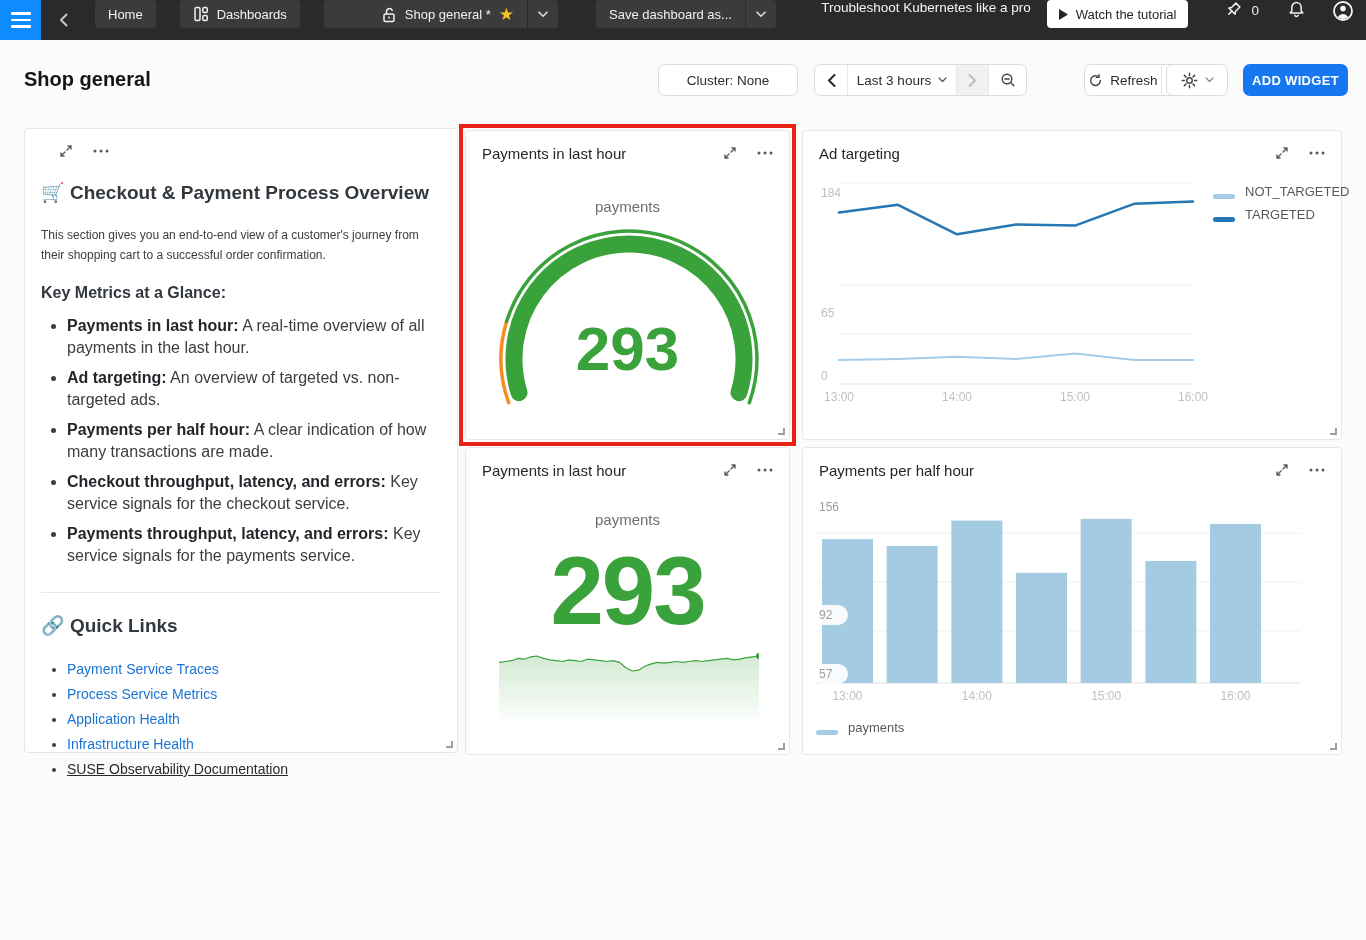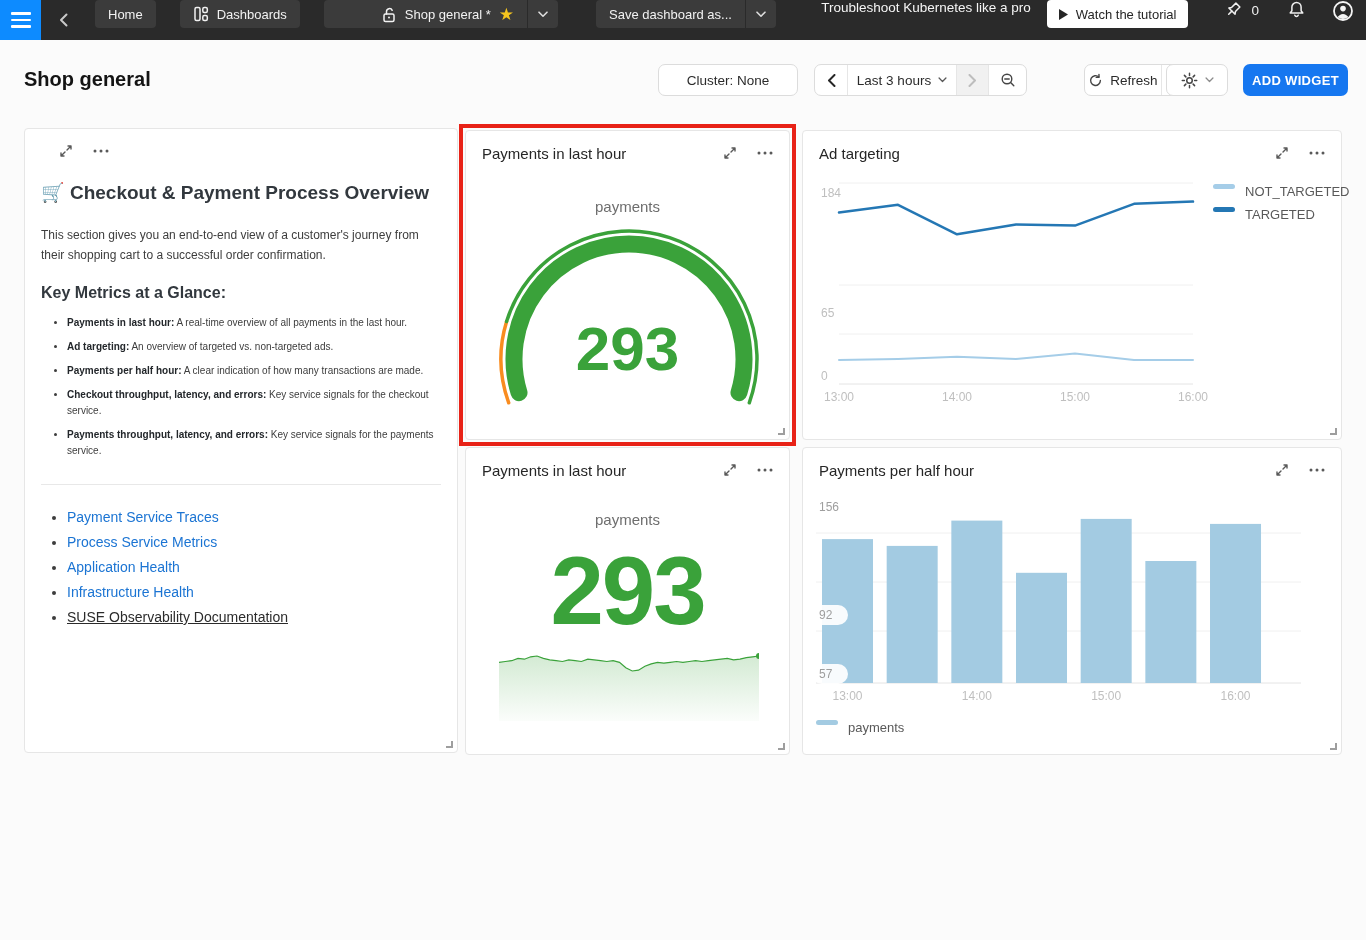--- a/index.html
+++ b/index.html
@@ -65,40 +65,40 @@
   #w-bar{left:802px;top:447px;width:540px;height:308px;}
   #highlight-box{position:absolute;left:459px;top:124px;width:337px;height:322px;
                  border:4px solid var(--highlight-red);z-index:10;pointer-events:none;}
 
   
   .md-body{padding:0 16px;}
   .md-h2{font-size:19px;font-weight:700;color:#32383e;margin:21px 0 0;}
   .md-p{font-size:12px;color:#3d3d3d;line-height:20px;margin:21px 0 0;}
   .md-h3{font-size:16px;font-weight:700;color:#32383e;margin:19px 0 12px;}
   .md-list{margin:13px 0 0;padding-left:26px;}
-  .md-list li{font-size:10px;color:#3d3d3d;line-height:16px;margin-bottom:8px;}
+  .md-list li{font-size:16px;color:#3d3d3d;line-height:22px;margin-bottom:8px;}
   .md-list b{color:#23272b;}
   .md-hr{border:none;border-top:1px solid #e8e8e8;margin:25px 0 0;}
   .links-list{margin:24px 0 0;padding-left:26px;}
   .links-list li{font-size:14px;line-height:16px;margin-bottom:9px;color:#3d3d3d;}
   .links-list a{color:var(--link-blue);text-decoration:none;}
   .links-list li.doc a{color:#2b2b2b;text-decoration:underline;}
 
   
   .series-label{position:absolute;left:0;width:100%;text-align:center;font-size:15px;color:#6e6e6e;}
   #gauge-label{top:67px;}
   #gauge-svg{position:absolute;left:0;top:0;}
   .gauge-value{position:absolute;left:0;top:182px;width:100%;text-align:center;
                font-size:62px;font-weight:700;color:var(--green);}
 
   
   .chart-svg{position:absolute;left:0;top:0;}
   .legend{position:absolute;display:flex;flex-direction:column;gap:8px;}
   #line-legend{left:410px;top:53px;}
-  .legend-item{display:flex;align-items:flex-start;gap:10px;font-size:13px;color:#595959;white-space:nowrap;}
+  .legend-item{display:flex;align-items:flex-end;gap:10px;font-size:13px;color:#595959;white-space:nowrap;}
   .swatch{width:22px;height:5px;border-radius:2.5px;flex:none;}
   #bar-legend{left:13px;top:272px;flex-direction:row;}
 
   
   #number-label{top:63px;}
   .big-value{position:absolute;left:0;top:95px;width:100%;text-align:center;
              font-size:96px;font-weight:700;color:var(--green);letter-spacing:-2px;line-height:1;}
   #spark-svg{position:absolute;left:33px;top:203px;}
 </style>
 </head>
@@ -273,20 +273,21 @@
     <p class="md-p">This section gives you an end-to-end view of a customer's journey from their shopping cart to a successful order confirmation.</p>
     <h3 class="md-h3">Key Metrics at a Glance:</h3>
     <ul class="md-list">
       <li><b>Payments in last hour:</b><span> A real-time overview of all payments in the last hour.</span></li>
       <li><b>Ad targeting:</b><span> An overview of targeted vs. non-targeted ads.</span></li>
       <li><b>Payments per half hour:</b><span> A clear indication of how many transactions are made.</span></li>
       <li><b>Checkout throughput, latency, and errors:</b><span> Key service signals for the checkout service.</span></li>
       <li><b>Payments throughput, latency, and errors:</b><span> Key service signals for the payments service.</span></li>
     </ul>
     <hr class="md-hr">
+    <h2 class="md-h2 links">🔗 Quick Links</h2>
     <ul class="links-list">
       <li><a href="#">Payment Service Traces</a></li>
       <li><a href="#">Process Service Metrics</a></li>
       <li><a href="#">Application Health</a></li>
       <li><a href="#">Infrastructure Health</a></li>
       <li class="doc"><a href="#">SUSE Observability Documentation</a></li>
     </ul>
   </div>
   <span class="rs"></span>
 </div>

